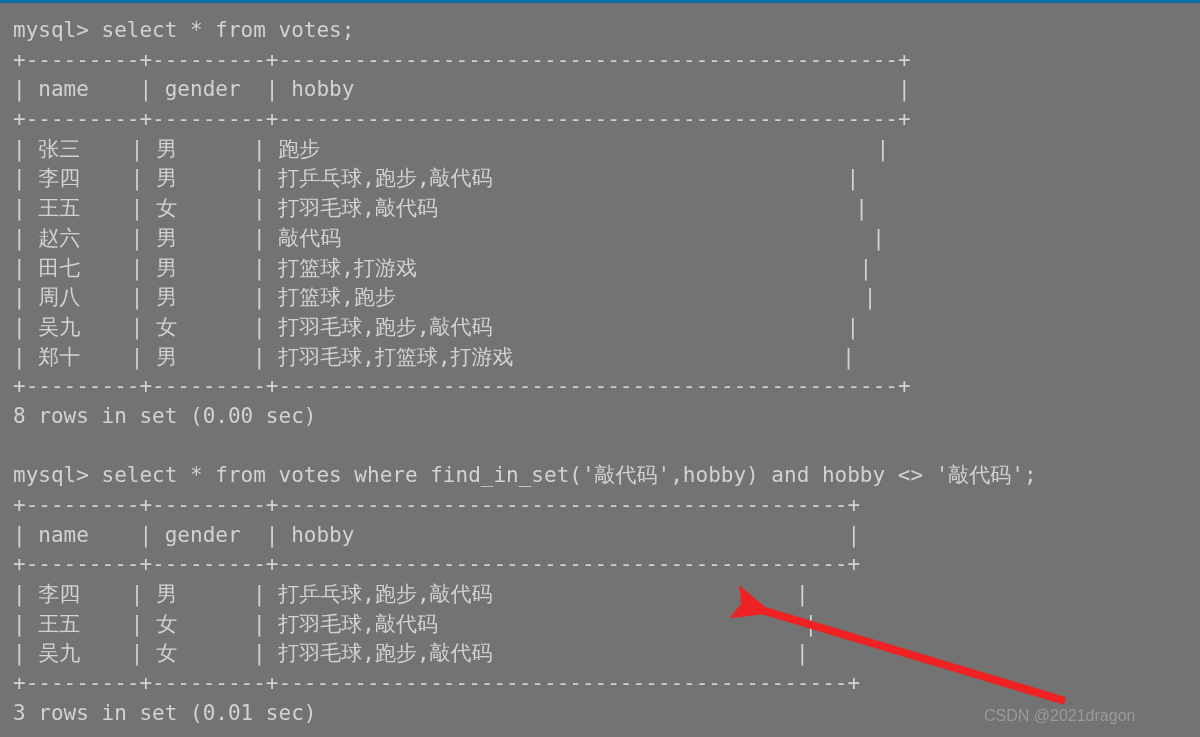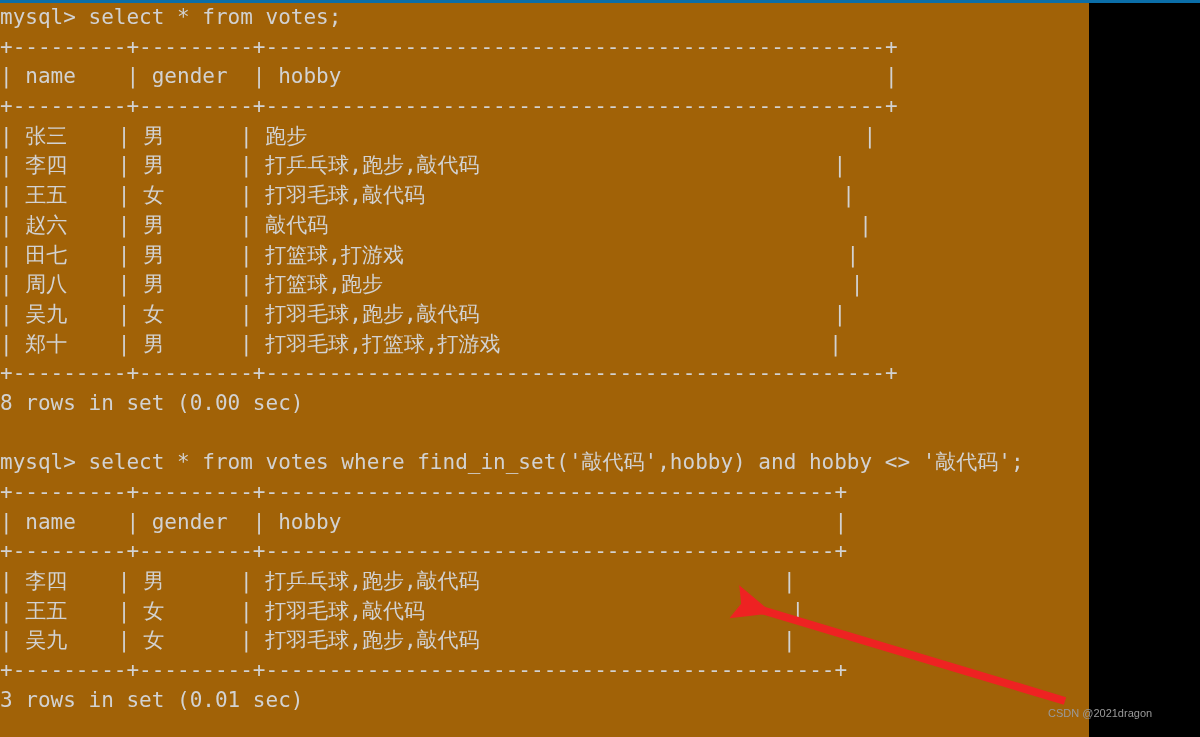--- a/index.html
+++ b/index.html
@@ -19,54 +19,54 @@
     position: absolute;
     top: 0; left: 0;
     width: 1200px;
     height: 3px;
     background: #0b6ea8;
   }
   #terminal {
     position: absolute;
     top: 3px;
     left: 0;
-    width: 1089px;
+    width: 1200px;
     height: 734px;
-    background: #a16207;
+    background: #737373;
     color: #d2d2d2;
     font-family: "DejaVu Sans Mono", "Liberation Mono", monospace;
     font-size: 21px;
     line-height: 29.7px;
     white-space: pre;
     letter-spacing: 0px;
-    padding: 0;
+    padding: 13px;
     box-sizing: border-box;
   }
   .line {
     height: 29.7px;
     white-space: pre;
     font-size: 21px;
     line-height: 29.7px;
     display: block;
   }
   .line.blank { color: transparent; }
   
   #arrow-layer {
     position: absolute;
     top: 0; left: 0;
     width: 1200px;
     height: 737px;
     pointer-events: none;
   }
   #watermark {
     position: absolute;
-    left: 1048px;
+    left: 984px;
     top: 707px;
     font-family: "Liberation Sans", "DejaVu Sans", sans-serif;
-    font-size: 11px;
+    font-size: 16px;
     color: #9a9a9a;
     white-space: pre;
   }
 </style>
 </head>
 <body>
 
 <div id="top-strip"></div>
 
 <div id="terminal"><span class="line">mysql&gt; select * from votes;</span><span class="line">+---------+---------+-------------------------------------------------+</span><span class="line">| name    | gender  | hobby                                           |</span><span class="line">+---------+---------+-------------------------------------------------+</span><span class="line">| 张三    | 男      | 跑步                                            |</span><span class="line">| 李四    | 男      | 打乒乓球,跑步,敲代码                            |</span><span class="line">| 王五    | 女      | 打羽毛球,敲代码                                 |</span><span class="line">| 赵六    | 男      | 敲代码                                          |</span><span class="line">| 田七    | 男      | 打篮球,打游戏                                   |</span><span class="line">| 周八    | 男      | 打篮球,跑步                                     |</span><span class="line">| 吴九    | 女      | 打羽毛球,跑步,敲代码                            |</span><span class="line">| 郑十    | 男      | 打羽毛球,打篮球,打游戏                          |</span><span class="line">+---------+---------+-------------------------------------------------+</span><span class="line">8 rows in set (0.00 sec)</span><span class="line blank"> </span><span class="line">mysql&gt; select * from votes where find_in_set('敲代码',hobby) and hobby &lt;&gt; '敲代码';</span><span class="line">+---------+---------+---------------------------------------------+</span><span class="line">| name    | gender  | hobby                                       |</span><span class="line">+---------+---------+---------------------------------------------+</span><span class="line">| 李四    | 男      | 打乒乓球,跑步,敲代码                        |</span><span class="line">| 王五    | 女      | 打羽毛球,敲代码                             |</span><span class="line">| 吴九    | 女      | 打羽毛球,跑步,敲代码                        |</span><span class="line">+---------+---------+---------------------------------------------+</span><span class="line">3 rows in set (0.01 sec)</span><span class="line blank"> </span></div>

